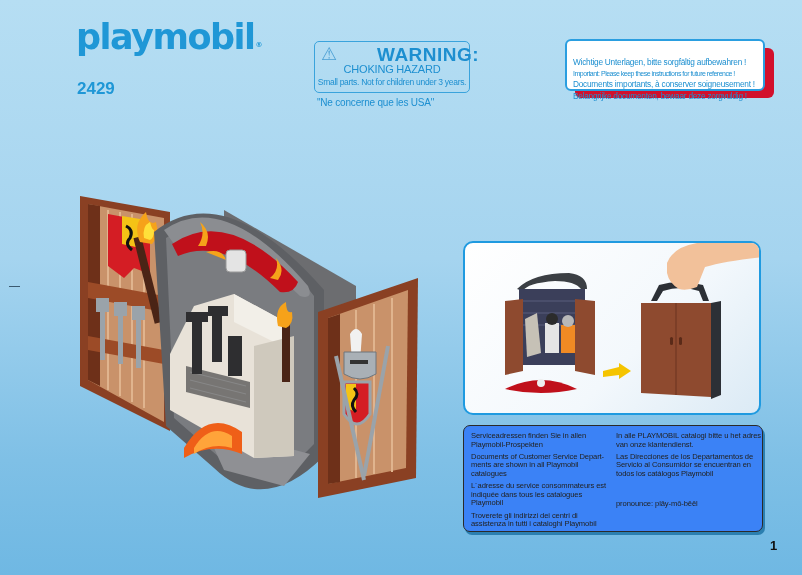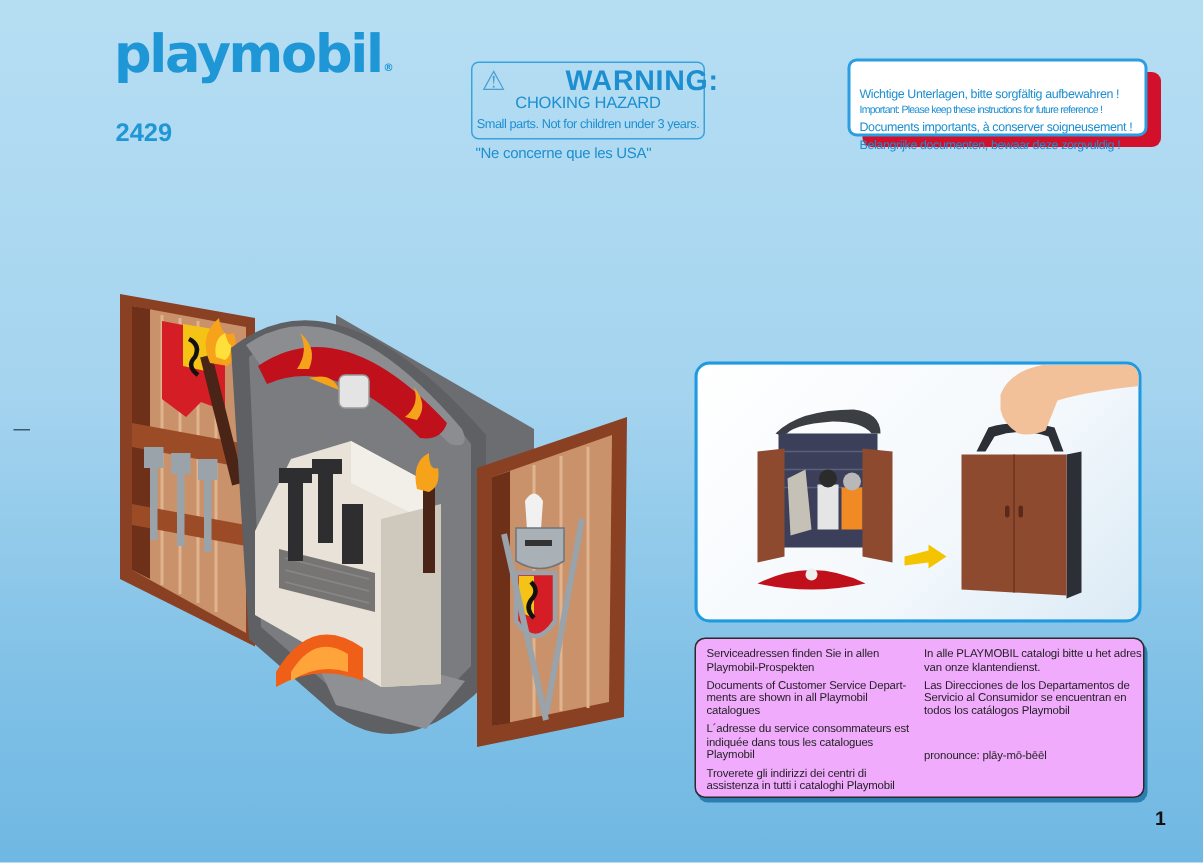--- a/index.html
+++ b/index.html
@@ -45,21 +45,21 @@
     .side-mark { position: absolute; left: 9px; top: 286px; width: 11px; height: 1px; background: #3a5a70; }
     .product-image { position: absolute; left: 74px; top: 186px; width: 350px; height: 330px; }
     .illustration-box {
       position: absolute; left: 463px; top: 241px; width: 298px; height: 174px;
       border: 2.5px solid #1f9ae0; border-radius: 10px;
       background: linear-gradient(135deg, #ffffff 0%, #f3f8fc 60%, #dbeaf5 100%);
       overflow: hidden;
     }
     .service-box {
       position: absolute; left: 463px; top: 425px; width: 300px; height: 107px;
-      background: #f0abfc; border: 1.5px solid #2a2a2a; border-radius: 7px;
+      background: #3b82f6; border: 1.5px solid #2a2a2a; border-radius: 7px;
       box-shadow: 2px 3px 0 #2b7fb0;
     }
     .service-col { position: absolute; top: 6px; font-size: 7.6px; line-height: 8.6px; color: #222; letter-spacing: -0.1px; }
     .service-col.left { left: 7px; width: 142px; }
     .service-col.right { left: 152px; width: 146px; }
     .service-col p { margin-bottom: 3.6px; }
     .service-col p.pron { margin-top: 21px; }
     .page-number { position: absolute; left: 770px; top: 538px; font-size: 13px; font-weight: bold; color: #111; }
   </style>
 </head>

